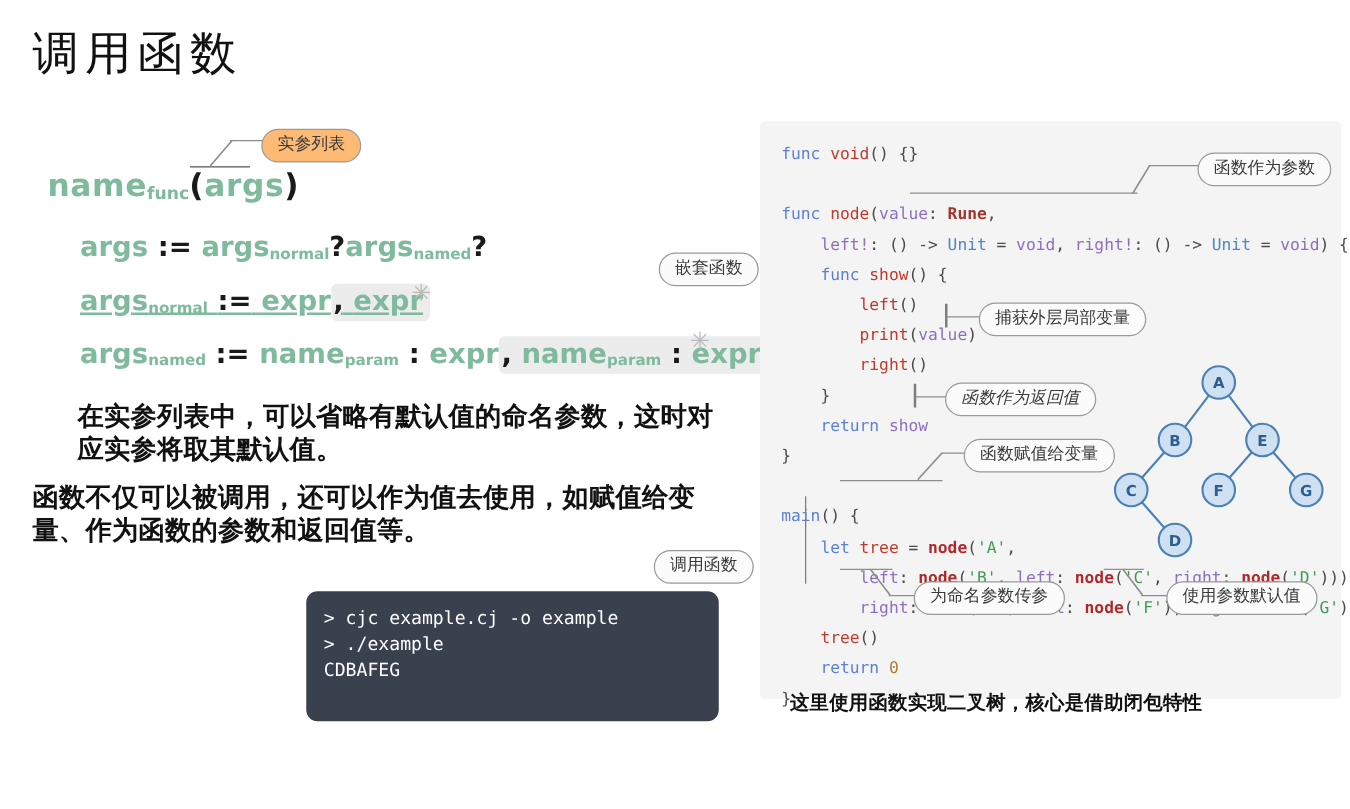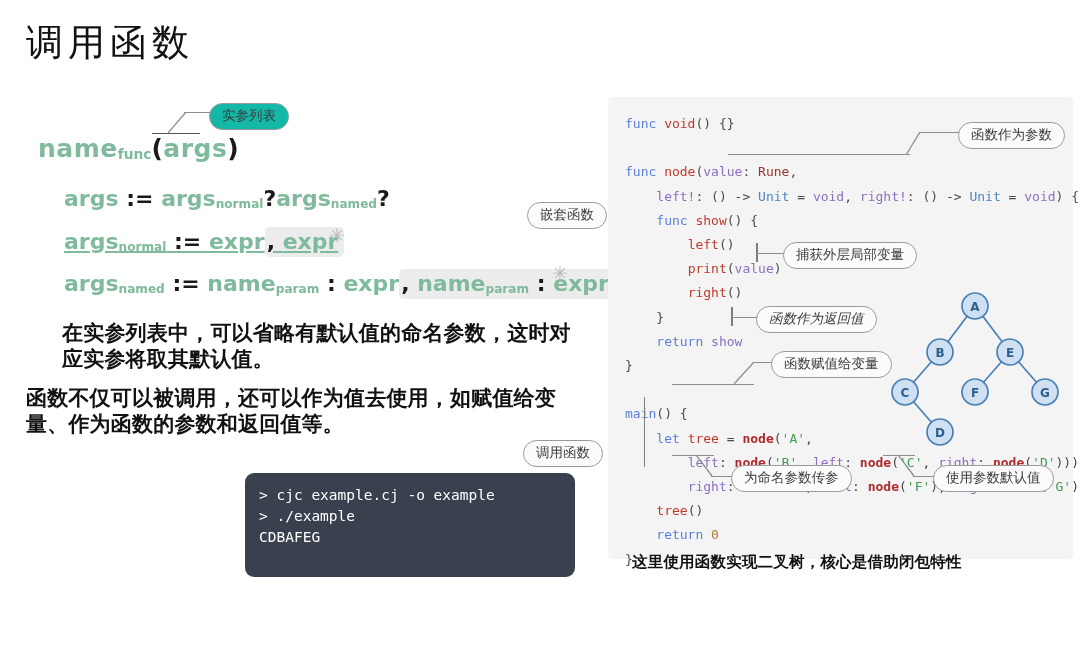--- a/index.html
+++ b/index.html
@@ -59,21 +59,21 @@
   
   #args-underline {
     left: 152px; top: 133px; width: 48px; height: 0;
     border-top: 1.6px solid #555;
   }
 
   
   .bubble {
     border: 1.3px solid #9a9a9a;
     border-radius: 14px;
-    background: #14b8a6;
+    background: #fdba74;
     color: #3a3a3a;
     font-size: 13.5px;
     padding: 4px 12px 5px 12px;
     white-space: nowrap;
     line-height: 1.15;
     font-family: "DejaVu Sans", sans-serif;
   }
   .bubble.plain { background: #fbfbfb; }
   .leader { border-top: 1.3px solid #8d8d8d; height: 0; }
   .tick { border-left: 2px solid #7d7d7d; width: 0; }
@@ -121,21 +121,21 @@
     font-family: "DejaVu Sans Mono", "Liberation Mono", monospace;
     font-size: 13px;
     line-height: 24.2px;
     white-space: pre;
   }
   .kw   { color: #5b7fd4; }        
   .fn   { color: #c0392b; }        
   .fnb  { color: #b0282a; font-weight: 700; } 
   .par  { color: #8e6fbe; }        
   .typ  { color: #4a86c8; }        
-  .typb { color: #a0342e; font-weight: 400; } 
+  .typb { color: #a0342e; font-weight: 700; } 
   .str  { color: #3f9c51; }        
   .pun  { color: #4a4a4a; }
   .num  { color: #b07b2a; }
 
   
   #tree-svg { left: 885px; top: 292px; }
 
   
   #caption {
     left: 632px; top: 552px;

